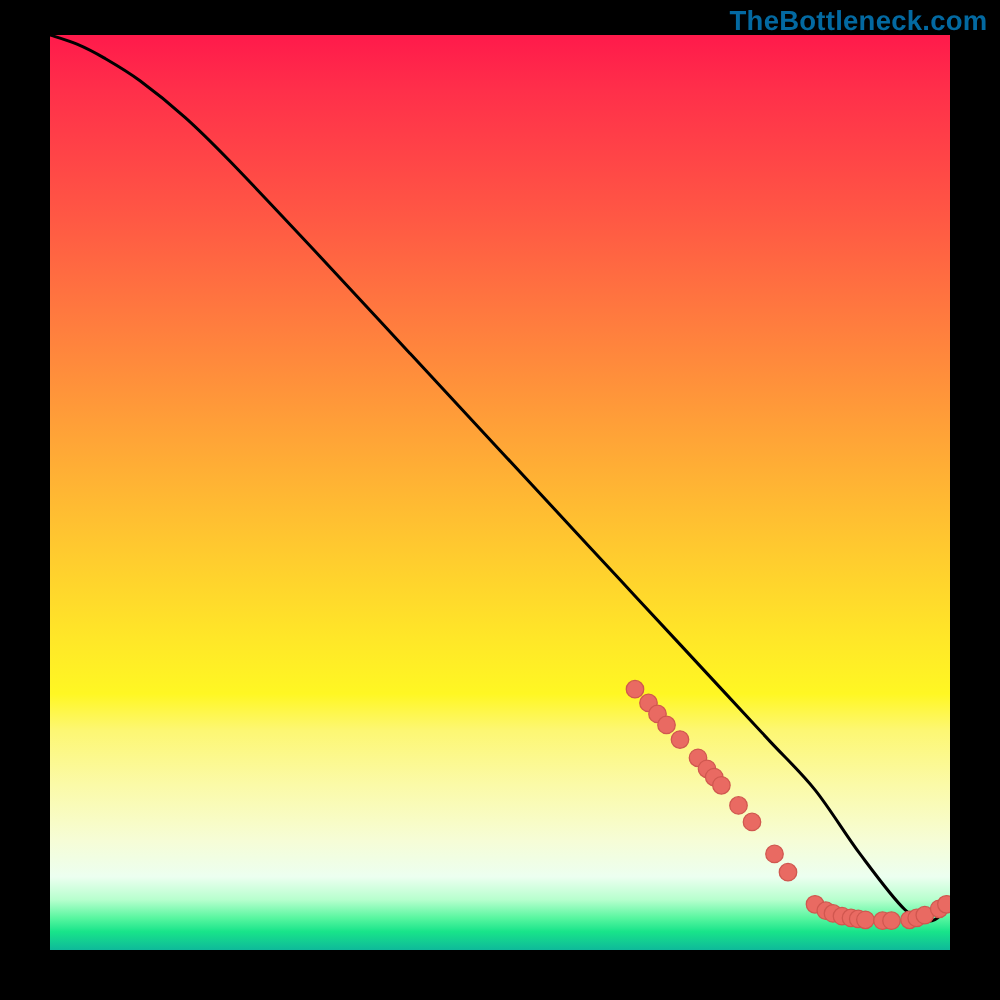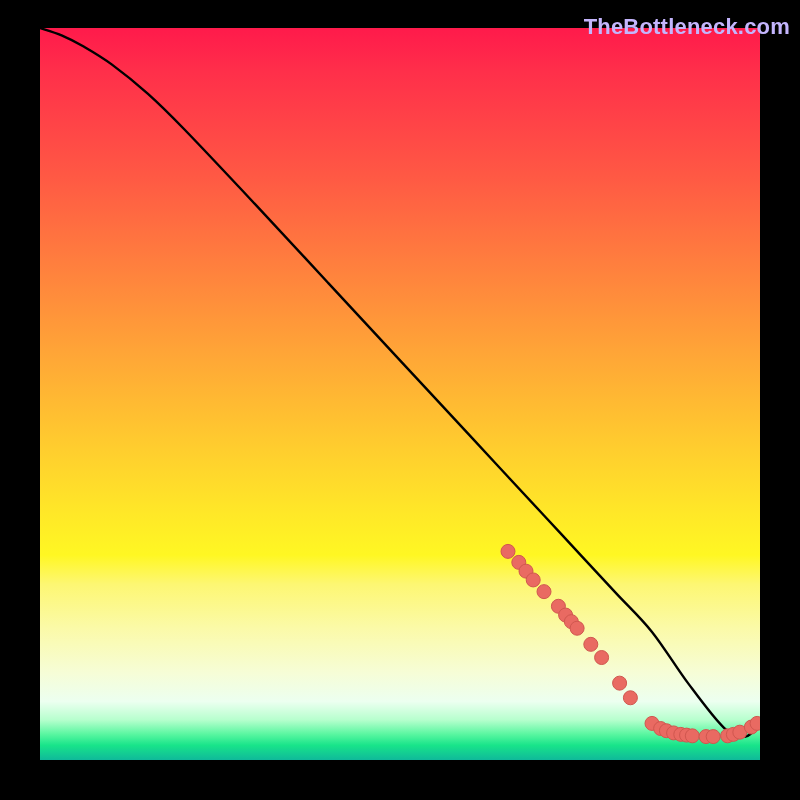--- a/index.html
+++ b/index.html
@@ -12,23 +12,23 @@
     font-family: Arial, Helvetica, sans-serif;
   }
   .stage {
     position: relative;
     width: 800px;
     height: 800px;
     background: #000;
   }
   .watermark {
     position: absolute;
-    top: 14px;
+    top: 4px;
     right: 10px;
-    color: #c4b5fd;
+    color: #0369a1;
     font-size: 22px;
     font-weight: 600;
     letter-spacing: 0.2px;
     z-index: 20;
     user-select: none;
   }
   
   .plot {
     position: absolute;
     left: 40px;

